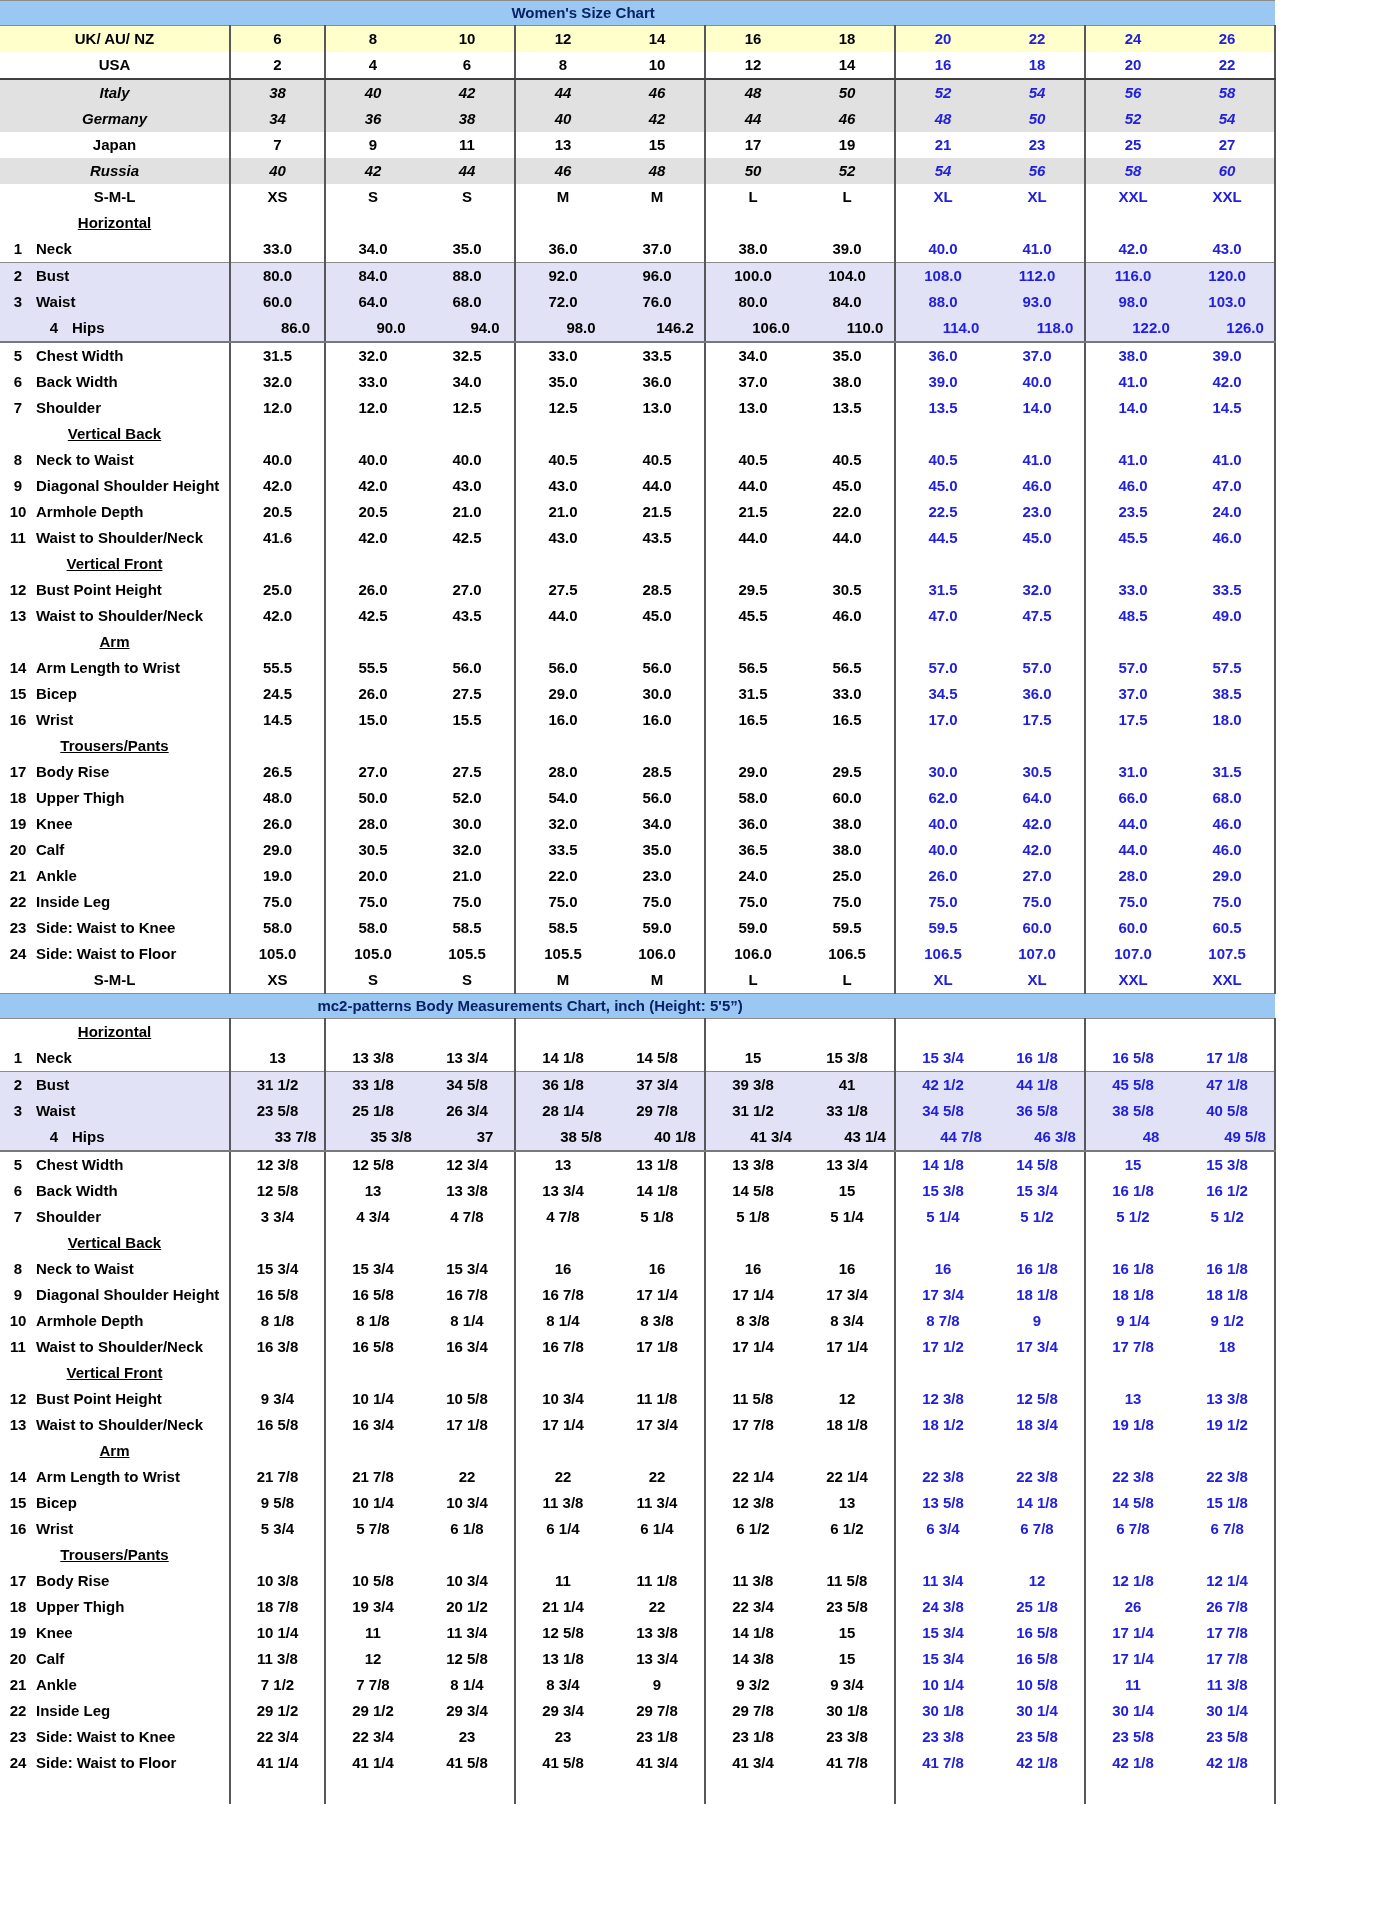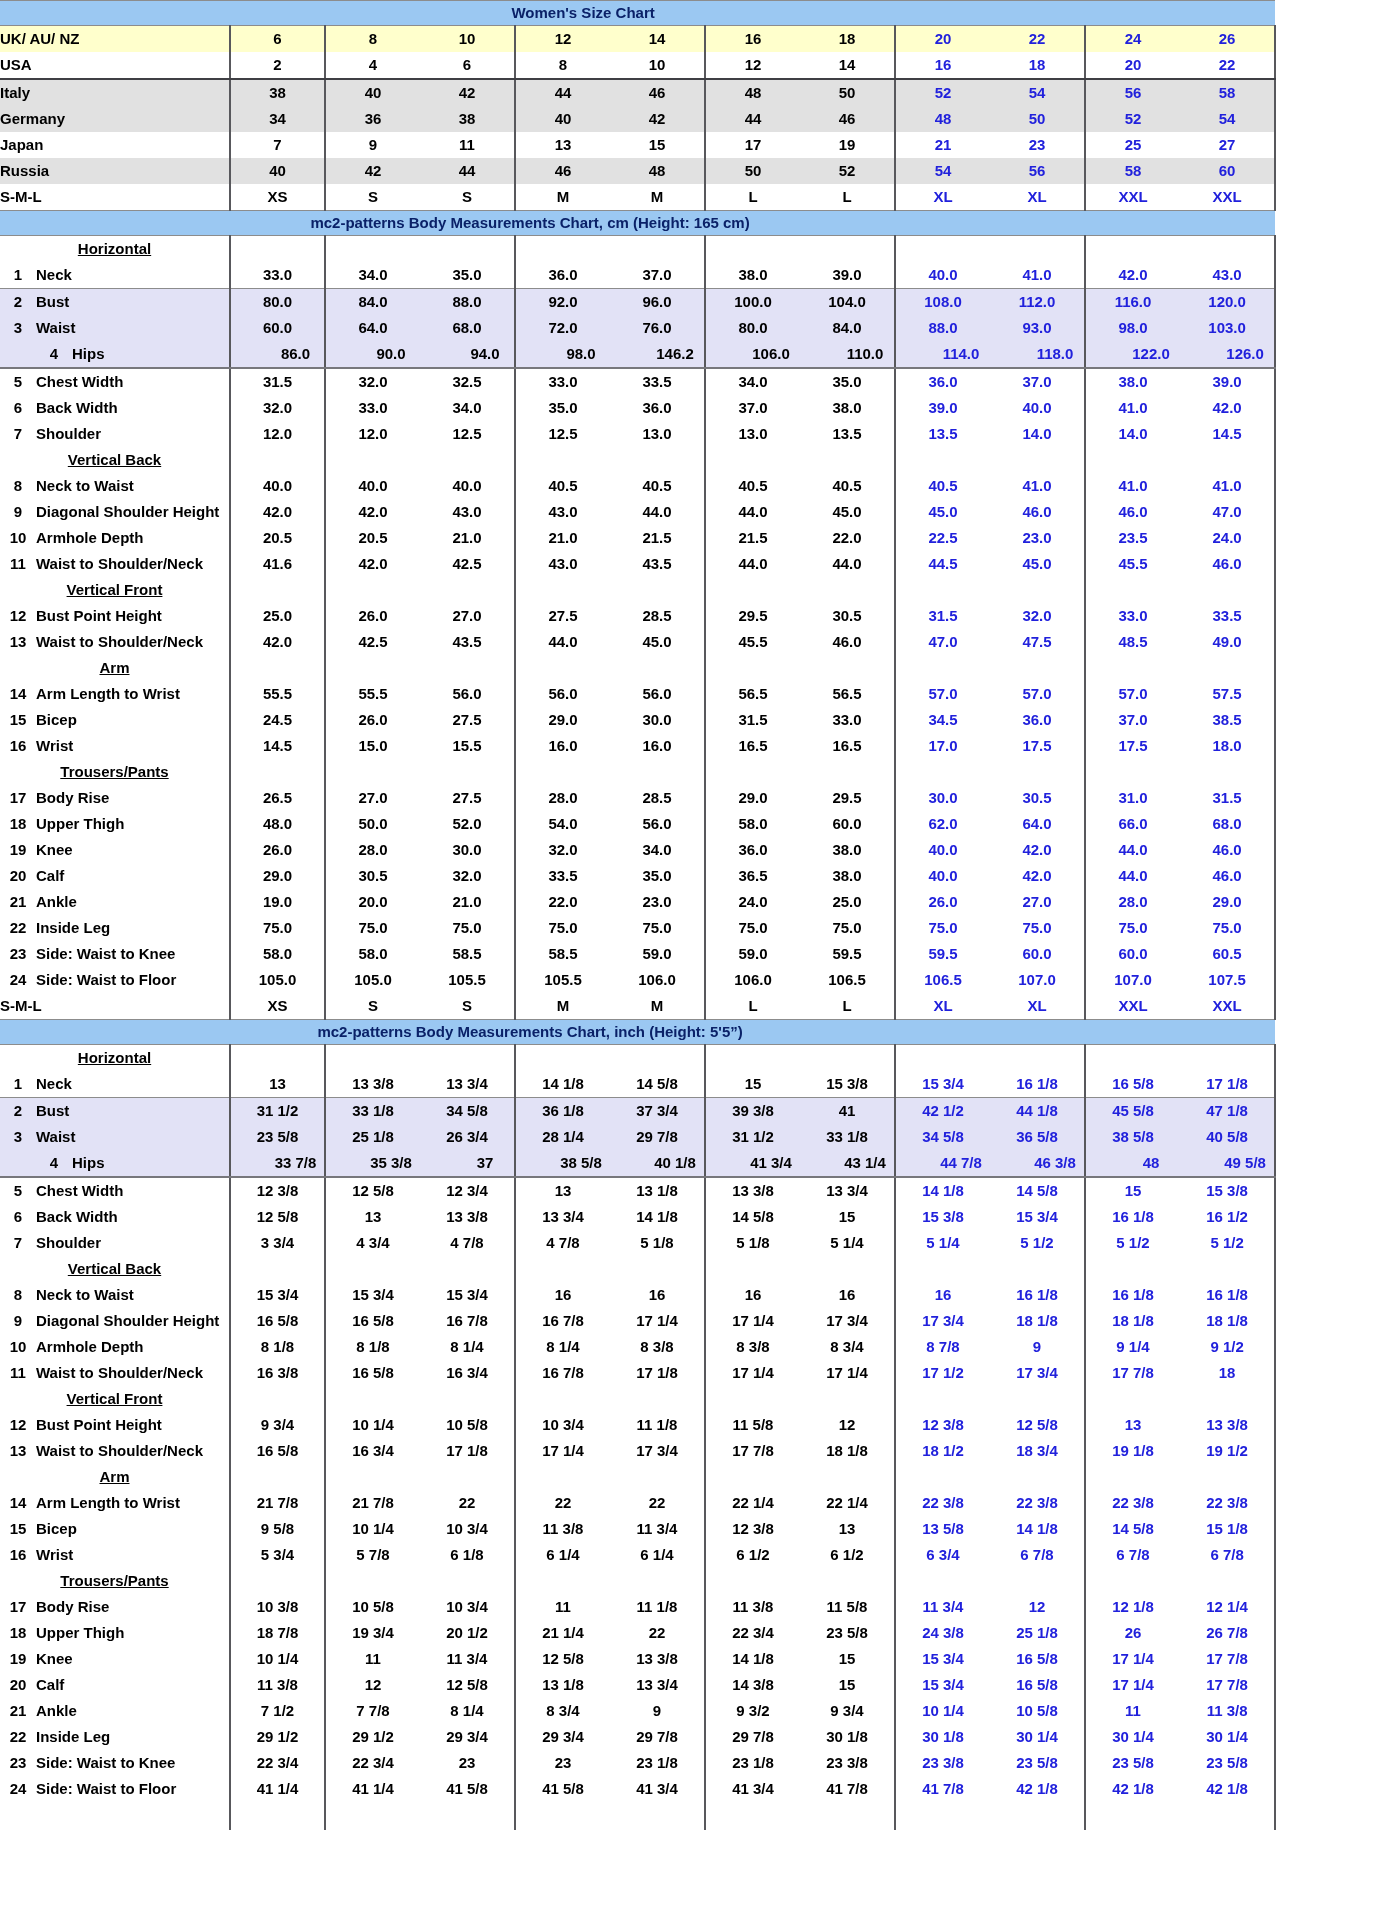--- a/index.html
+++ b/index.html
@@ -19,27 +19,27 @@
   }
   td.gb{border-right:2px solid var(--border-dark);}
   tr.band-row td{
     background:var(--band-bg); color:var(--band-text); text-align:center;
     height:24px; line-height:24px; font-size:15px;
     border-top:1px solid var(--border-gray); border-bottom:1px solid var(--border-gray);
   }
   td.band-title{padding-right:109px;}
   td.band-section{padding-right:215px;}
   tr.bg-yellow td{background:var(--yellow);}
-  tr.bg-gray td{background:var(--gray);}
+  tr.bg-gray td{background:var(--gray);font-style:italic;}
   tr.bg-lavender td{background:var(--lavender);}
   tr.bg-white td{background:#fff;}
   tr.sep-dark td{border-bottom:2px solid #3F3F44;}
   tr.blk-top td{border-top:1px solid var(--border-gray);}
   tr.blk-bot td{border-bottom:2px solid #77777C;padding-left:36px;}
-  td.slabel{}
+  td.slabel{text-align:center;}
   td.val{text-align:center;}
   td.blue{color:var(--blue-value);}
   td.mlabel{text-align:left;}
   .mnum{display:inline-block; width:36px; text-align:center;}
   td.gsec{text-align:center;}
   td.gsec span{text-decoration:underline;}
   tr.tail-row td{height:28px; border-bottom:none;}
 </style>
 </head>
 <body>
@@ -156,23 +156,20 @@
         <td class="val gb">M</td>
         <td class="val">L</td>
         <td class="val gb">L</td>
         <td class="val blue">XL</td>
         <td class="val gb blue">XL</td>
         <td class="val blue">XXL</td>
         <td class="val gb blue">XXL</td>
       </tr>
     </tbody>
   <tbody id="cm-body">
-    <tr class="band-row">
-      <td colspan="12" class="band-section">mc2-patterns Body Measurements Chart, cm (Height: 165 cm)</td>
-    </tr>
   <tr class="bg-white">
         <td class="gsec gb"><span>Horizontal</span></td>
         <td class="val gb"></td>
         <td class="val"></td>
         <td class="val gb"></td>
         <td class="val"></td>
         <td class="val gb"></td>
         <td class="val"></td>
         <td class="val gb"></td>
         <td class="val blue"></td>

